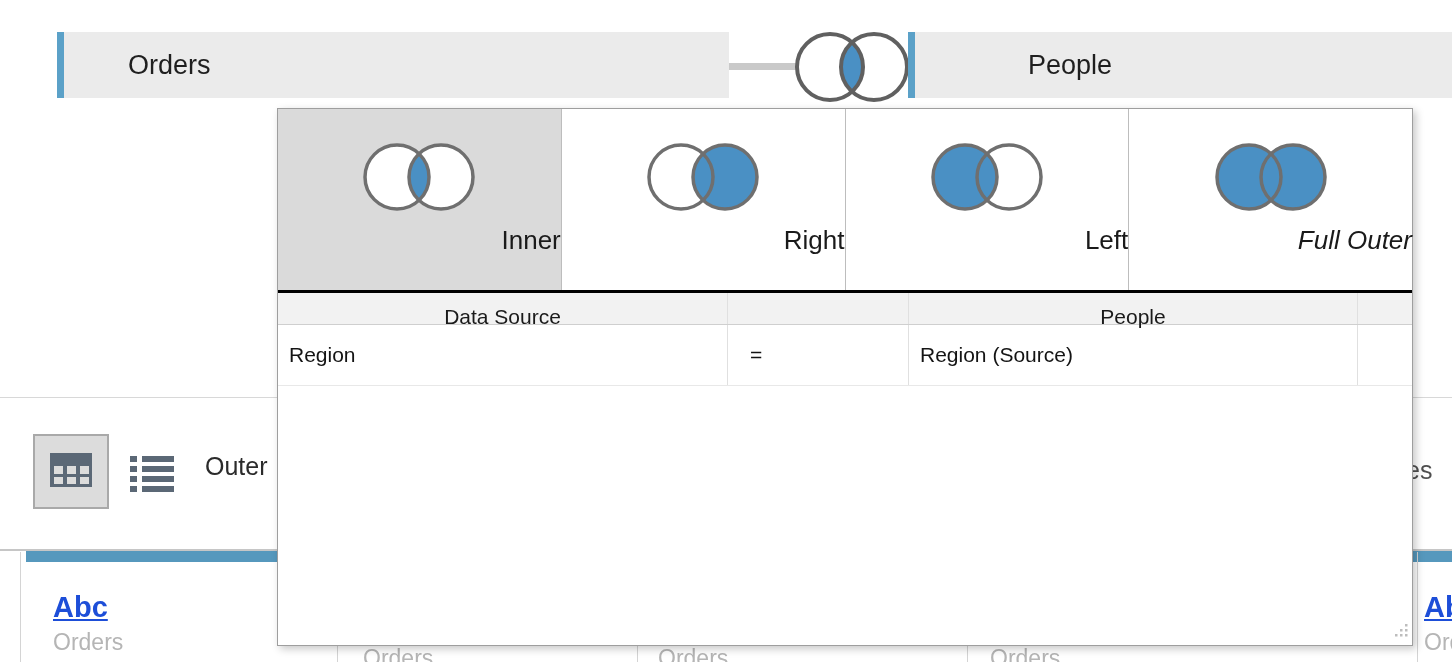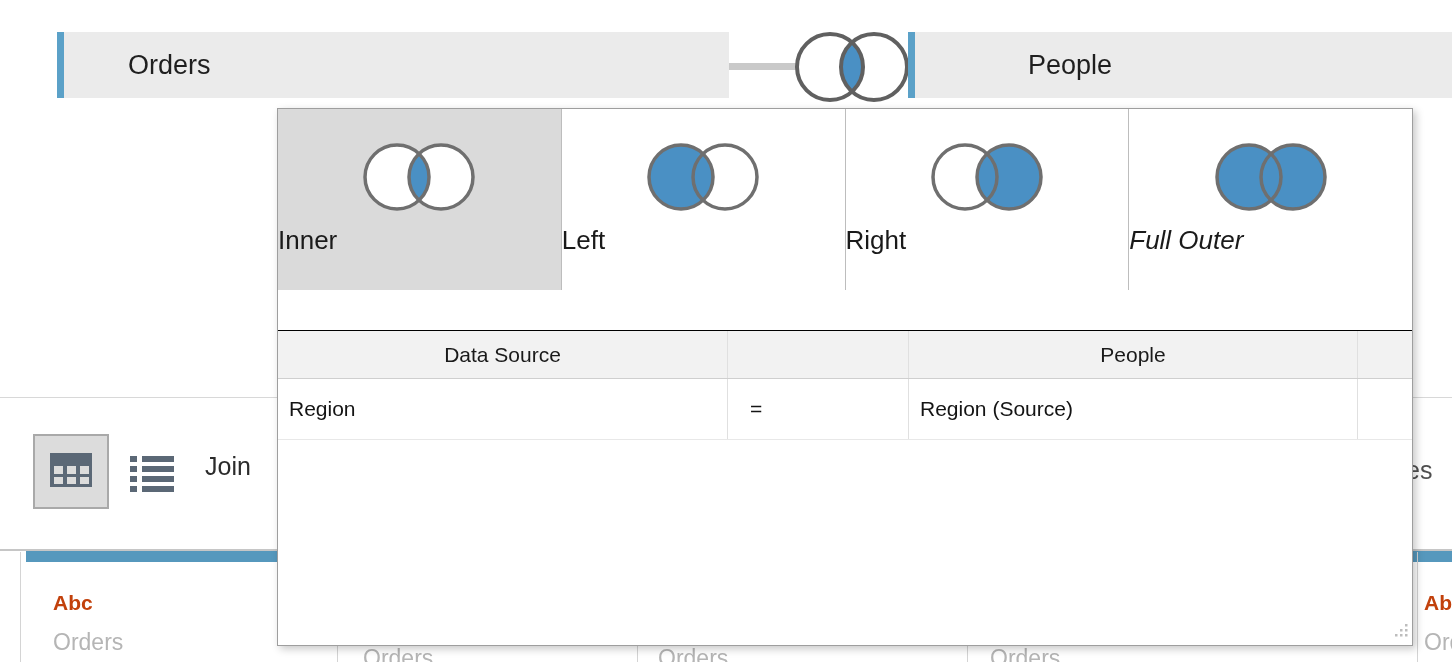--- a/index.html
+++ b/index.html
@@ -22,38 +22,38 @@
   .hline{position:absolute;left:0;width:1452px;background:#d8d8d8;}
   .line-canvas{top:397px;height:1px;}
   .line-toolbar{top:549px;height:2px;background:#c6c6c6;}
   .blue-bar{position:absolute;left:26px;top:551px;width:1426px;height:11px;background:#5698bd;}
   .vline{position:absolute;top:552px;height:110px;width:1px;background:#d4d4d4;}
   .grid-btn{position:absolute;left:33px;top:434px;width:76px;height:75px;background:#dcdcdc;
     border:2px solid #a9a9a9;box-sizing:border-box;display:flex;align-items:center;justify-content:center;}
   .list-btn{position:absolute;left:130px;top:456px;width:44px;height:36px;}
   .sort-label{position:absolute;left:205px;top:452px;font-size:25px;color:#2b2b2b;}
   .frag-es{position:absolute;left:1406px;top:456px;font-size:25px;color:#4f4f4f;}
-  .col-type{position:absolute;font-size:21px;font-weight:700;color:#c2410c;white-space:nowrap;}
+  .col-type{position:absolute;font-size:29px;font-weight:700;color:#1d4ed8;white-space:nowrap;text-decoration:underline;}
   .col-name{position:absolute;font-size:23px;color:#b5b5b5;white-space:nowrap;}
   .occluded{position:absolute;top:645px;font-size:23px;color:#b5b5b5;white-space:nowrap;}
 
   
   .dialog{position:absolute;left:277px;top:108px;width:1136px;height:538px;box-sizing:border-box;
     background:#fff;border:1px solid #9e9e9e;box-shadow:3px 3px 8px rgba(0,0,0,.22);z-index:5;}
   .dlg-title{position:relative;height:77px;background:#ebebeb;border-bottom:2px solid #c9c9c9;}
   .dlg-title-text{position:absolute;left:21px;top:0;line-height:77px;font-size:21px;color:#000;}
   .dlg-close{position:absolute;right:15px;top:22px;width:32px;height:32px;cursor:pointer;}
   .join-row{display:flex;height:181px;}
   .join-cell{flex:1;position:relative;border-right:1px solid #bdbdbd;background:#fff;}
   .join-cell:last-child{border-right:none;font-style:italic;}
   .join-cell.selected{background:#dadada;}
   .join-venn{position:absolute;left:50%;top:28px;transform:translateX(-50%);}
-  .join-label{position:absolute;left:0;top:116px;width:100%;text-align:left;font-size:26px;color:#1a1a1a;}
-  .clause-header{display:flex;height:49px;background:#f2f2f2;border-top:1px solid #000000;
-    border-bottom:1px solid #cfcfcf;box-sizing:border-box;margin-top:40px;}
+  .join-label{position:absolute;left:0;top:116px;width:100%;text-align:right;font-size:26px;color:#1a1a1a;}
+  .clause-header{display:flex;height:35px;background:#f2f2f2;border-top:3px solid #000000;
+    border-bottom:1px solid #cfcfcf;box-sizing:border-box;}
   .clause-header .cell{line-height:47px;text-align:center;font-size:21px;color:#1a1a1a;}
   .cell{box-sizing:border-box;border-right:1px solid #e0e0e0;}
   .cell:last-child{border-right:none;}
   .c1{width:450px;} .c2{width:181px;} .c3{width:449px;} .c4{flex:1;}
   .clause-row{display:flex;height:60px;border-bottom:1px solid #e8e8e8;}
   .clause-row .cell{font-size:21px;line-height:59px;color:#141414;}
   .clause-row .cell.c1,.clause-row .cell.c3{padding-left:11px;}
   .clause-row .cell.c2{padding-left:22px;}
   .add-row{height:61px;}
   .add-row .cell.c1{font-style:italic;color:#9e9e9e;}
@@ -92,21 +92,21 @@
             <rect x="12" y="10" width="32" height="6"></rect>
           <rect x="0" y="20" width="7" height="6"></rect>
             <rect x="12" y="20" width="32" height="6"></rect>
           <rect x="0" y="30" width="7" height="6"></rect>
             <rect x="12" y="30" width="32" height="6"></rect>
         </g>
       </svg>
     </span>
   </div>
 
-  <div class="sort-label">Join</div>
+  <div class="sort-label">Outer</div>
   <div class="frag-es">es</div>
 
   <div class="hline line-toolbar"></div>
   <div class="blue-bar"></div>
 
   <div class="vline" style="left:20px"></div>
   <div class="vline" style="left:337px"></div>
   <div class="vline" style="left:637px"></div>
   <div class="vline" style="left:967px"></div>
   <div class="vline" style="left:1417px"></div>
@@ -172,50 +172,50 @@
             <circle cx="82" cy="40" r="32" fill="none" stroke="#6f6f6f" stroke-width="3.5"></circle>
           </svg>
         </span>
         <div class="join-label">Inner</div>
       </div>
 
       <div class="join-cell">
         <span class="join-venn">
           <svg width="120" height="86" viewBox="0 0 120 86">
             <defs>
+                <clipPath id="c2">
+                  <circle cx="38" cy="40" r="32"></circle>
+                </clipPath>
+              </defs>
+            <circle cx="38" cy="40" r="32" fill="#ffffff"></circle>
+            <circle cx="82" cy="40" r="32" fill="#4a90c4"></circle>
+            <circle cx="82" cy="40" r="32" fill="#4a90c4" clip-path="url(#c2)"></circle>
+            <circle cx="38" cy="40" r="32" fill="none" stroke="#6f6f6f" stroke-width="3.5"></circle>
+            <circle cx="82" cy="40" r="32" fill="none" stroke="#6f6f6f" stroke-width="3.5"></circle>
+          </svg>
+        </span>
+        <div class="join-label">Right</div>
+      </div>
+
+      <div class="join-cell">
+        <span class="join-venn">
+          <svg width="120" height="86" viewBox="0 0 120 86">
+            <defs>
                 <clipPath id="c1">
                   <circle cx="38" cy="40" r="32"></circle>
                 </clipPath>
               </defs>
             <circle cx="38" cy="40" r="32" fill="#4a90c4"></circle>
             <circle cx="82" cy="40" r="32" fill="#ffffff"></circle>
             <circle cx="82" cy="40" r="32" fill="#4a90c4" clip-path="url(#c1)"></circle>
             <circle cx="38" cy="40" r="32" fill="none" stroke="#6f6f6f" stroke-width="3.5"></circle>
             <circle cx="82" cy="40" r="32" fill="none" stroke="#6f6f6f" stroke-width="3.5"></circle>
           </svg>
         </span>
         <div class="join-label">Left</div>
-      </div>
-
-      <div class="join-cell">
-        <span class="join-venn">
-          <svg width="120" height="86" viewBox="0 0 120 86">
-            <defs>
-                <clipPath id="c2">
-                  <circle cx="38" cy="40" r="32"></circle>
-                </clipPath>
-              </defs>
-            <circle cx="38" cy="40" r="32" fill="#ffffff"></circle>
-            <circle cx="82" cy="40" r="32" fill="#4a90c4"></circle>
-            <circle cx="82" cy="40" r="32" fill="#4a90c4" clip-path="url(#c2)"></circle>
-            <circle cx="38" cy="40" r="32" fill="none" stroke="#6f6f6f" stroke-width="3.5"></circle>
-            <circle cx="82" cy="40" r="32" fill="none" stroke="#6f6f6f" stroke-width="3.5"></circle>
-          </svg>
-        </span>
-        <div class="join-label">Right</div>
       </div>
 
       <div class="join-cell">
         <span class="join-venn">
           <svg width="120" height="86" viewBox="0 0 120 86">
             <defs>
                 <clipPath id="c3">
                   <circle cx="38" cy="40" r="32"></circle>
                 </clipPath>
               </defs>

